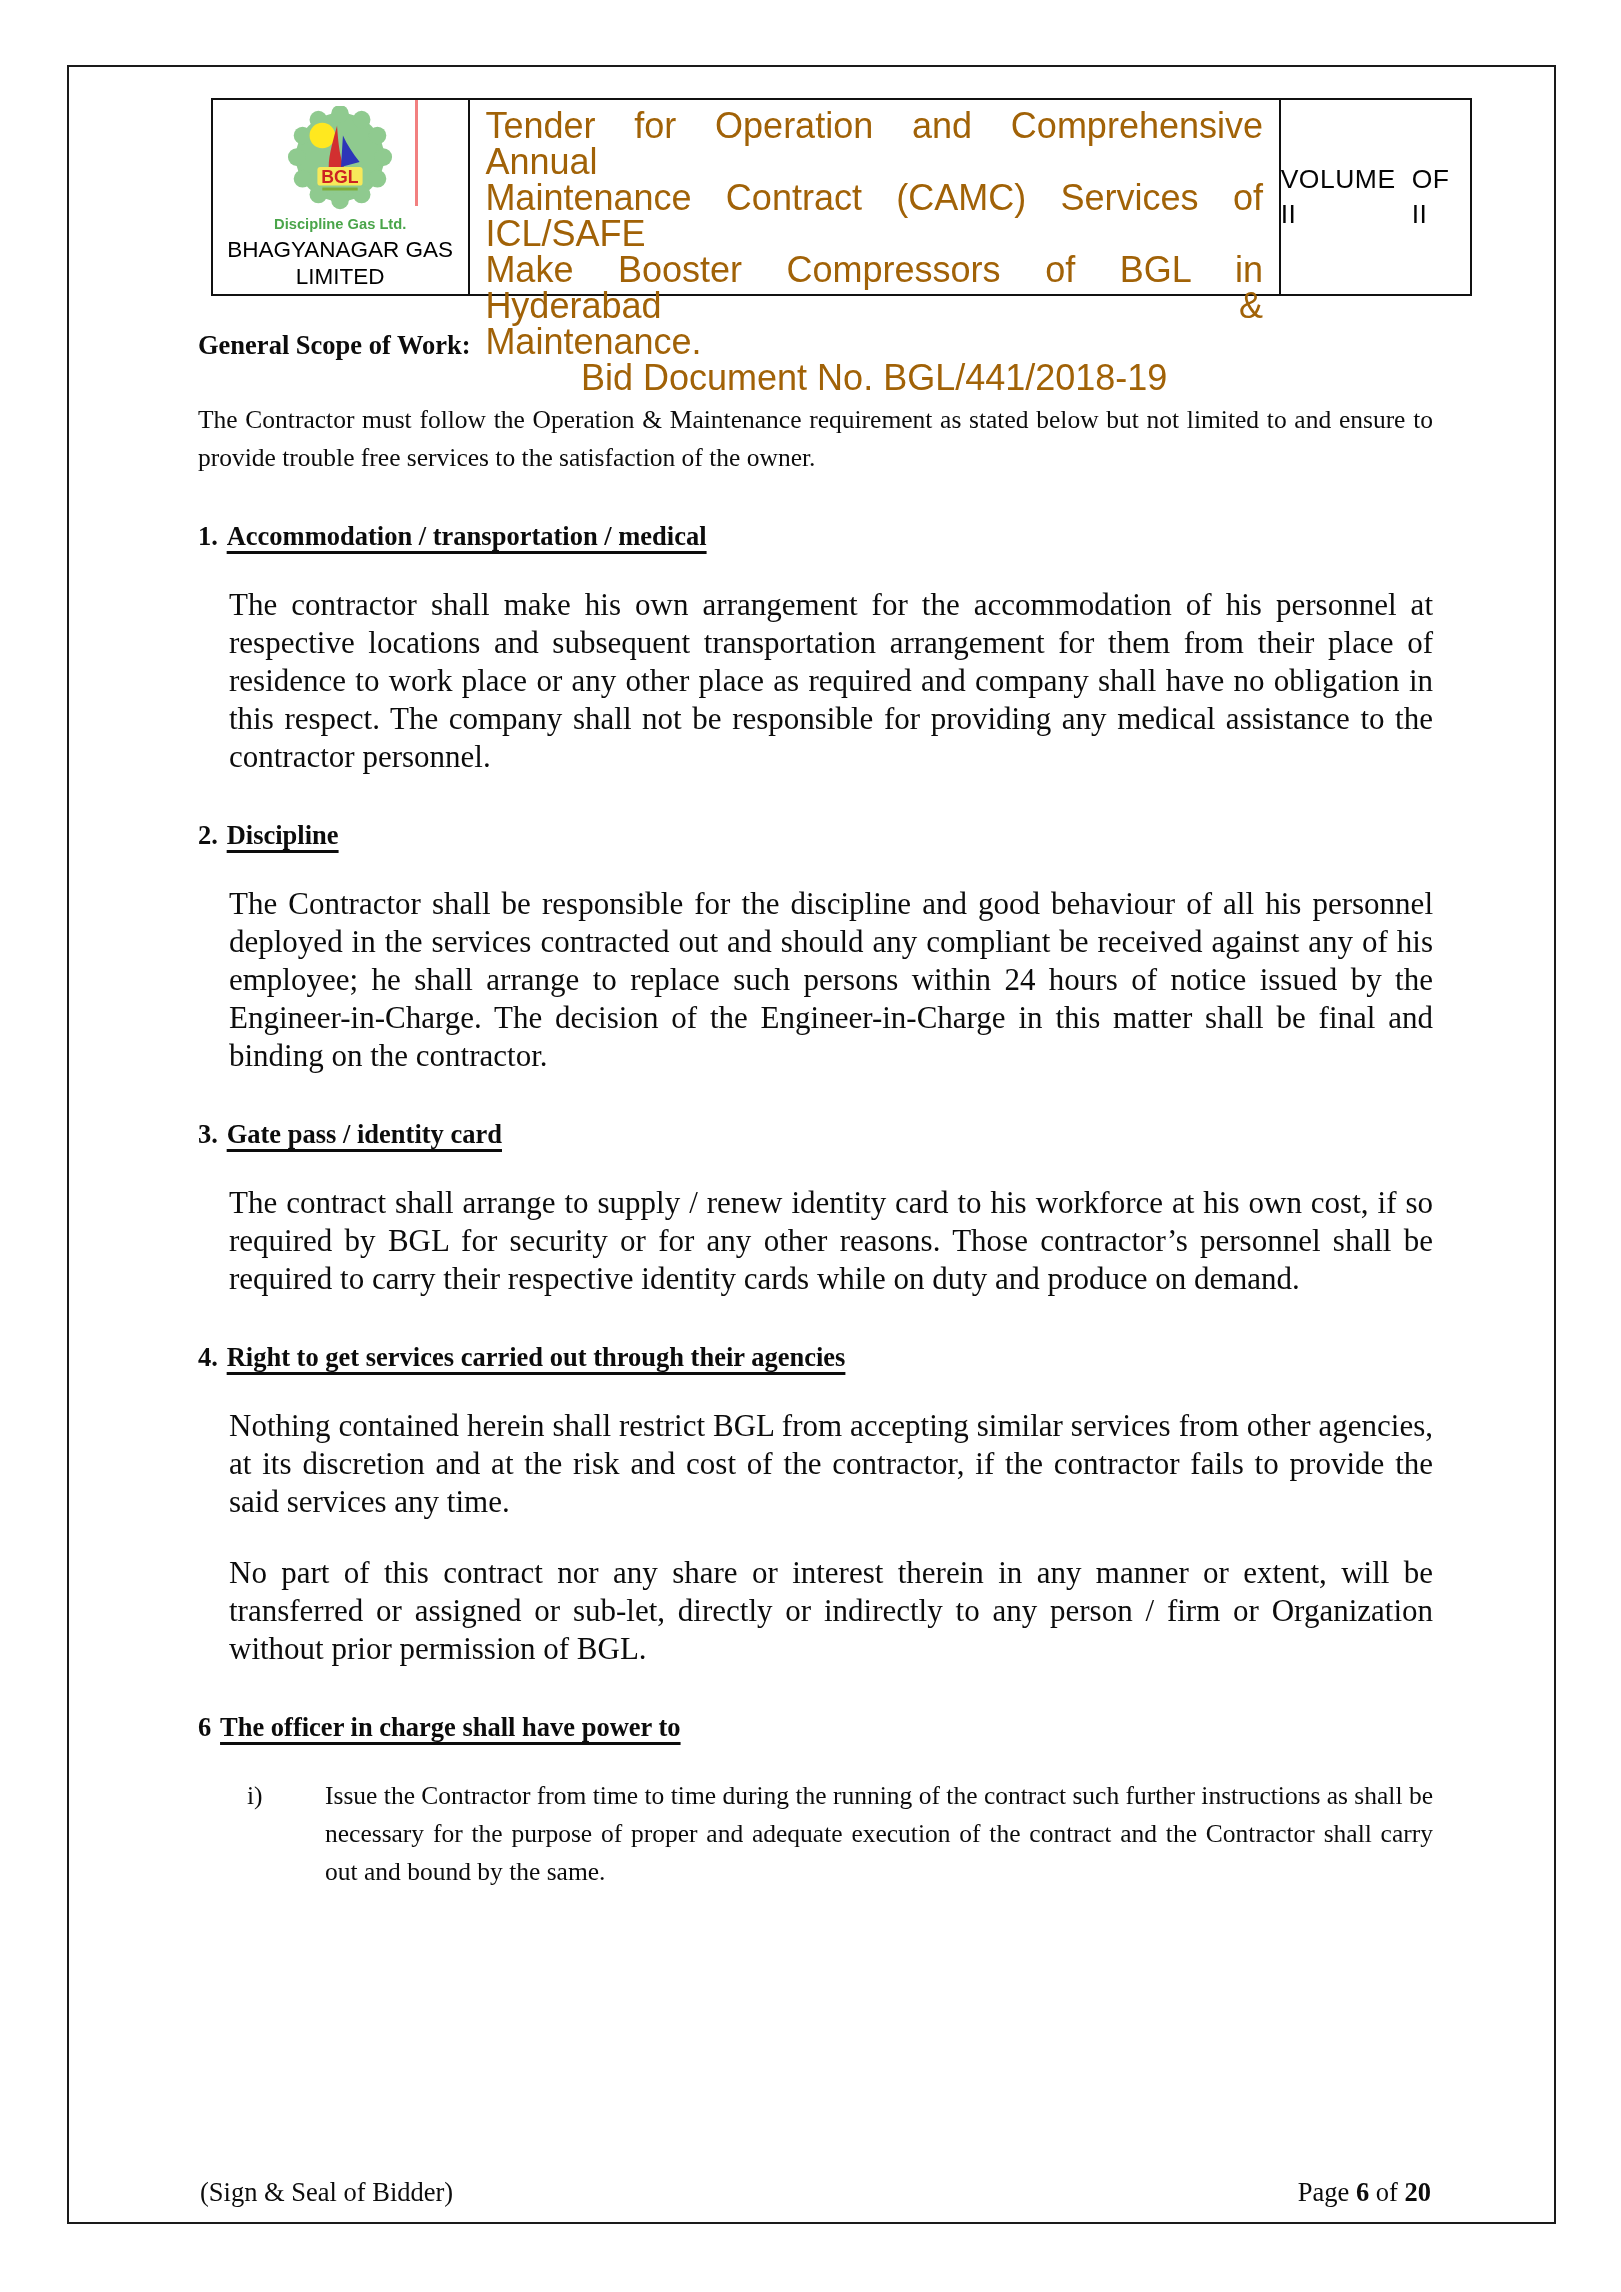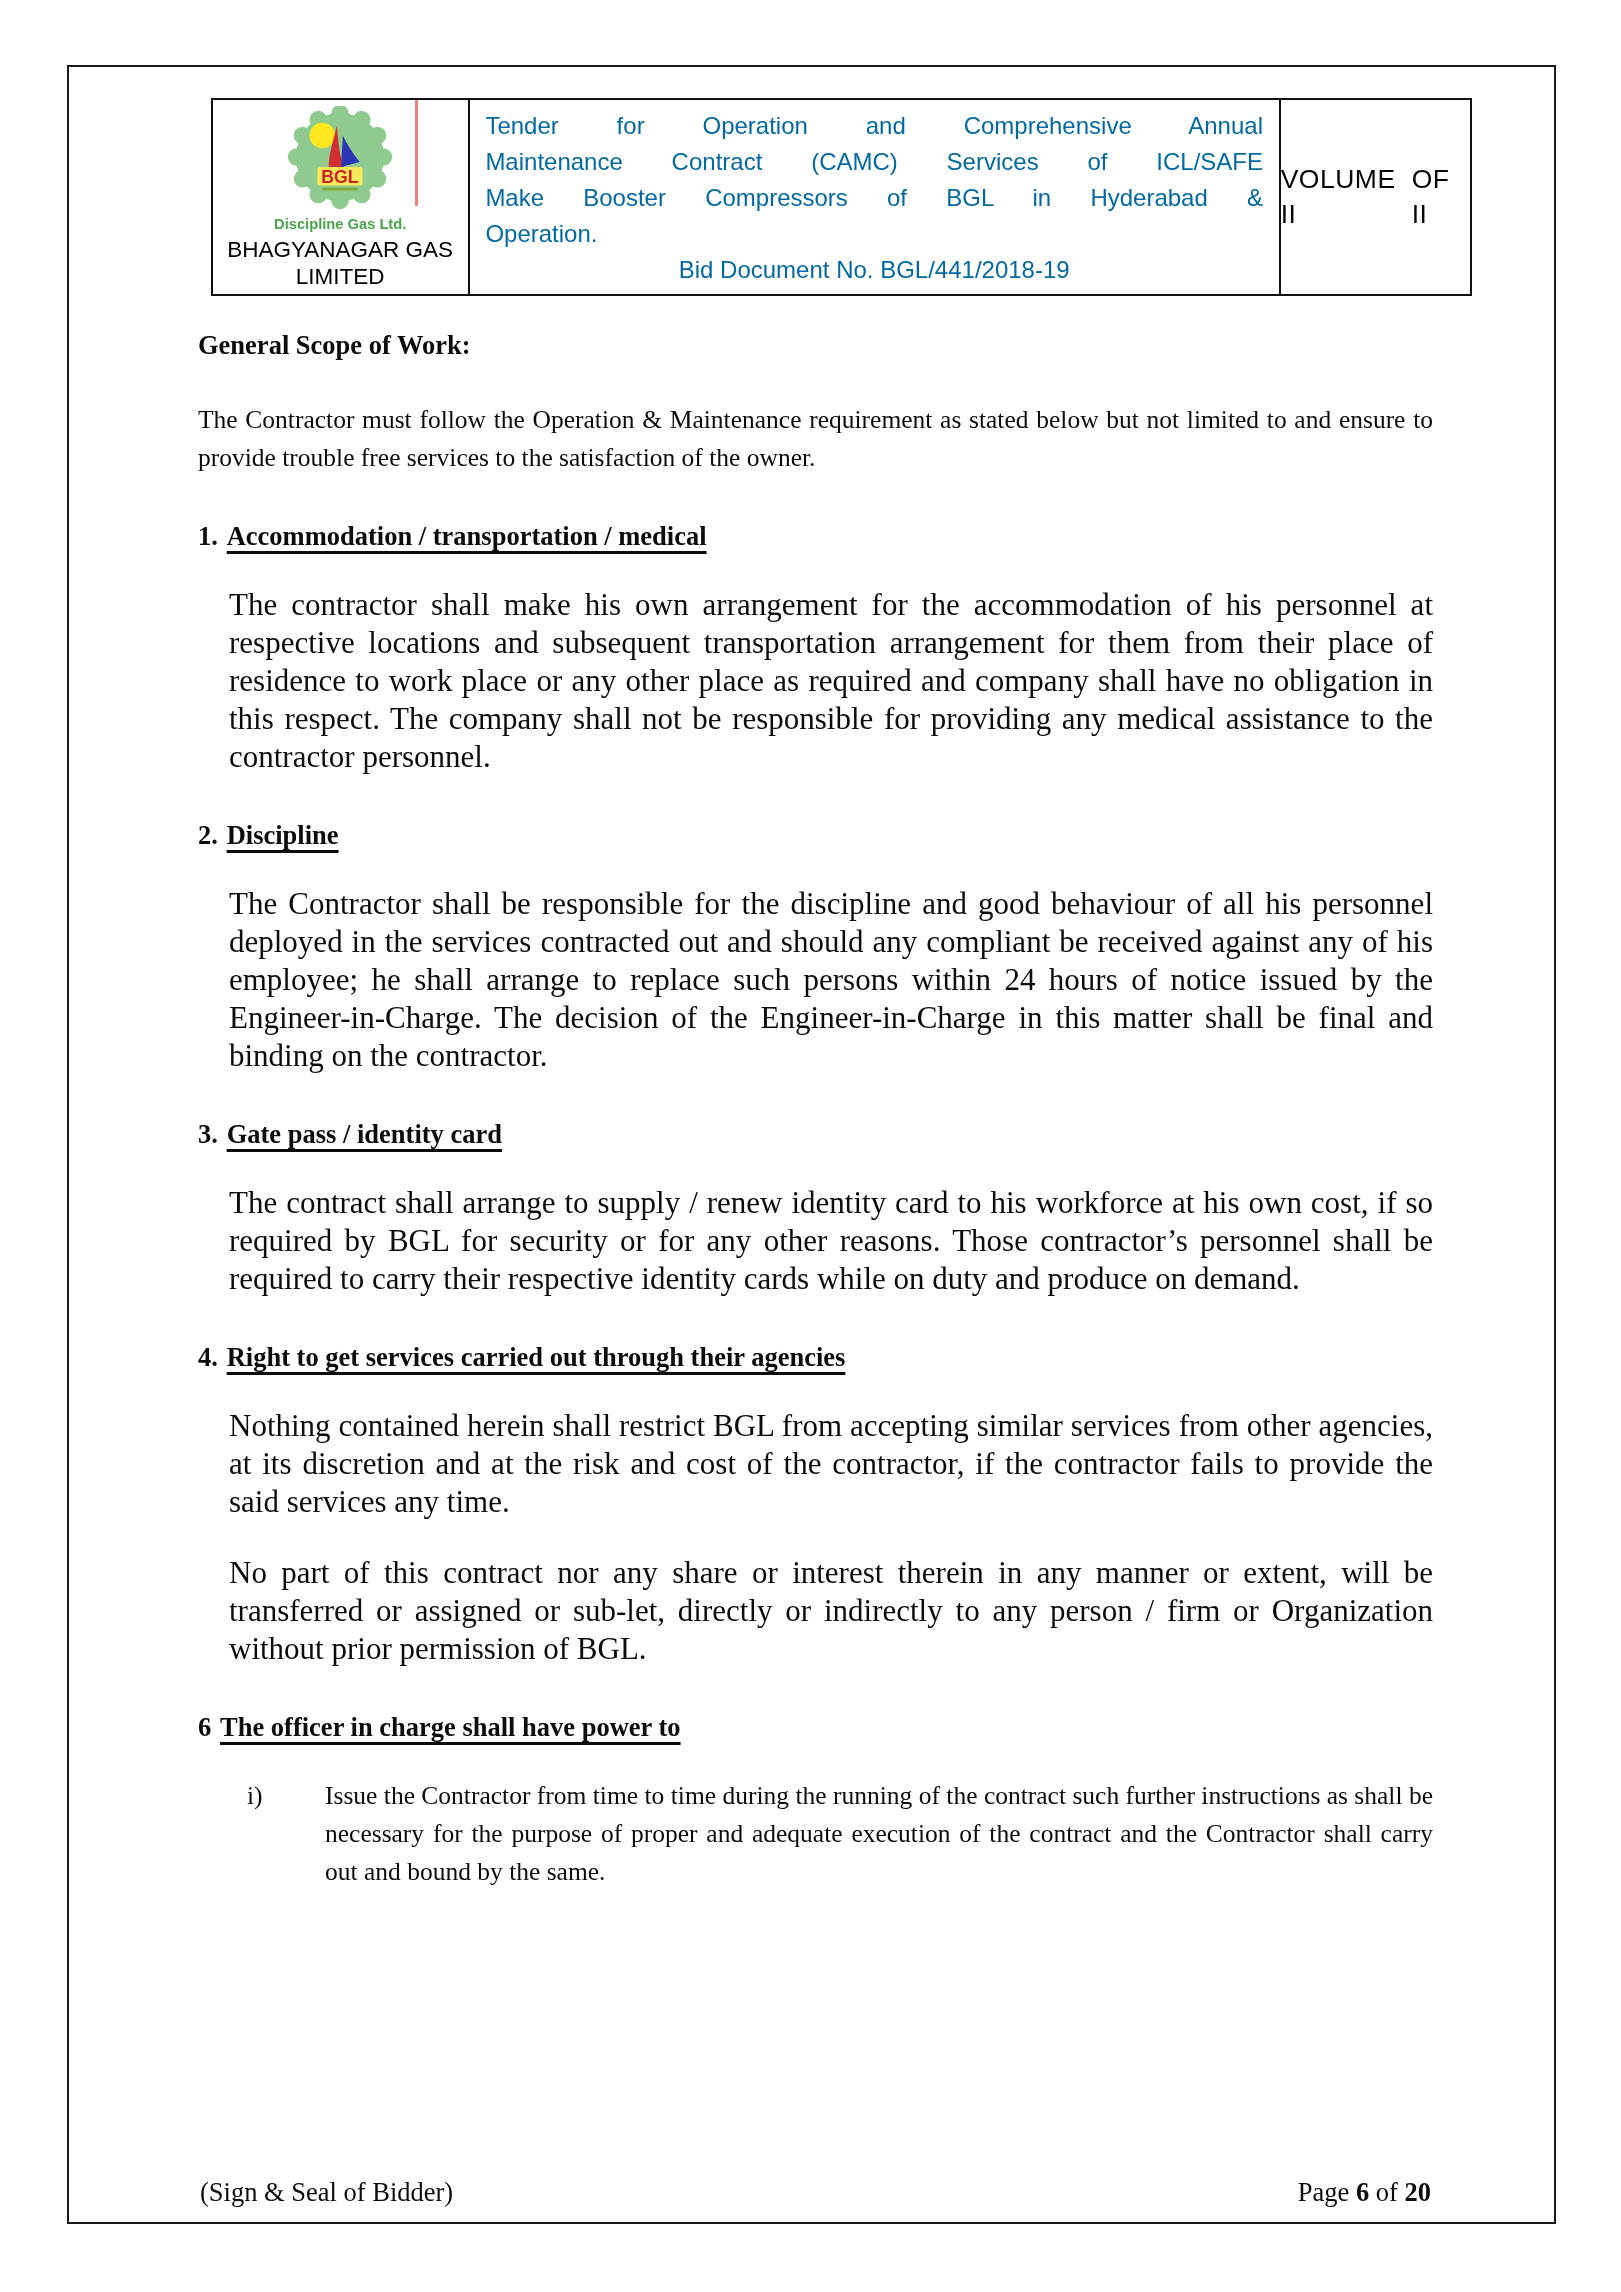--- a/index.html
+++ b/index.html
@@ -46,21 +46,21 @@
   }
   .scan-line {
     position:absolute; top:0; left:202px;
     width:2.9px; height:106px;
     background:#f28080;
   }
   .title-cell {
     flex:0 0 811px; width:811px;
     border-right:2.9px solid #111;
     padding:7.8px 15.7px 5.9px 15.7px;
-    font-size:24px; line-height:36px; color:#0369a1;
+    font-size:36px; line-height:36px; color:#a16207;
   }
   .title-cell .j { text-align:justify; text-align-last:justify; }
   .bid-line { text-align:center; }
   .volume-cell {
     flex:1;
     display:flex; flex-direction:row;
     align-items:center; justify-content:center;
     font-size:26.5px; line-height:35px; letter-spacing:0.5px;
     color:#050505;
   }
@@ -144,21 +144,21 @@
           <div>BHAGYANAGAR GAS</div>
           <div>LIMITED</div>
         </div>
         <div class="scan-line"></div>
       </div>
 
       <div class="cell title-cell">
         <div class="j">Tender for Operation and Comprehensive Annual</div>
         <div class="j">Maintenance Contract (CAMC) Services of ICL/SAFE</div>
         <div class="j">Make Booster Compressors of BGL in Hyderabad &amp;</div>
-        <div>Operation.</div>
+        <div>Maintenance.</div>
         <div class="bid-line">Bid Document No. BGL/441/2018-19</div>
       </div>
 
       <div class="cell volume-cell">
         <div>VOLUME II</div>
         <div>OF II</div>
       </div>
     </div>
 
     <div class="doc-heading">General Scope of Work:</div>

